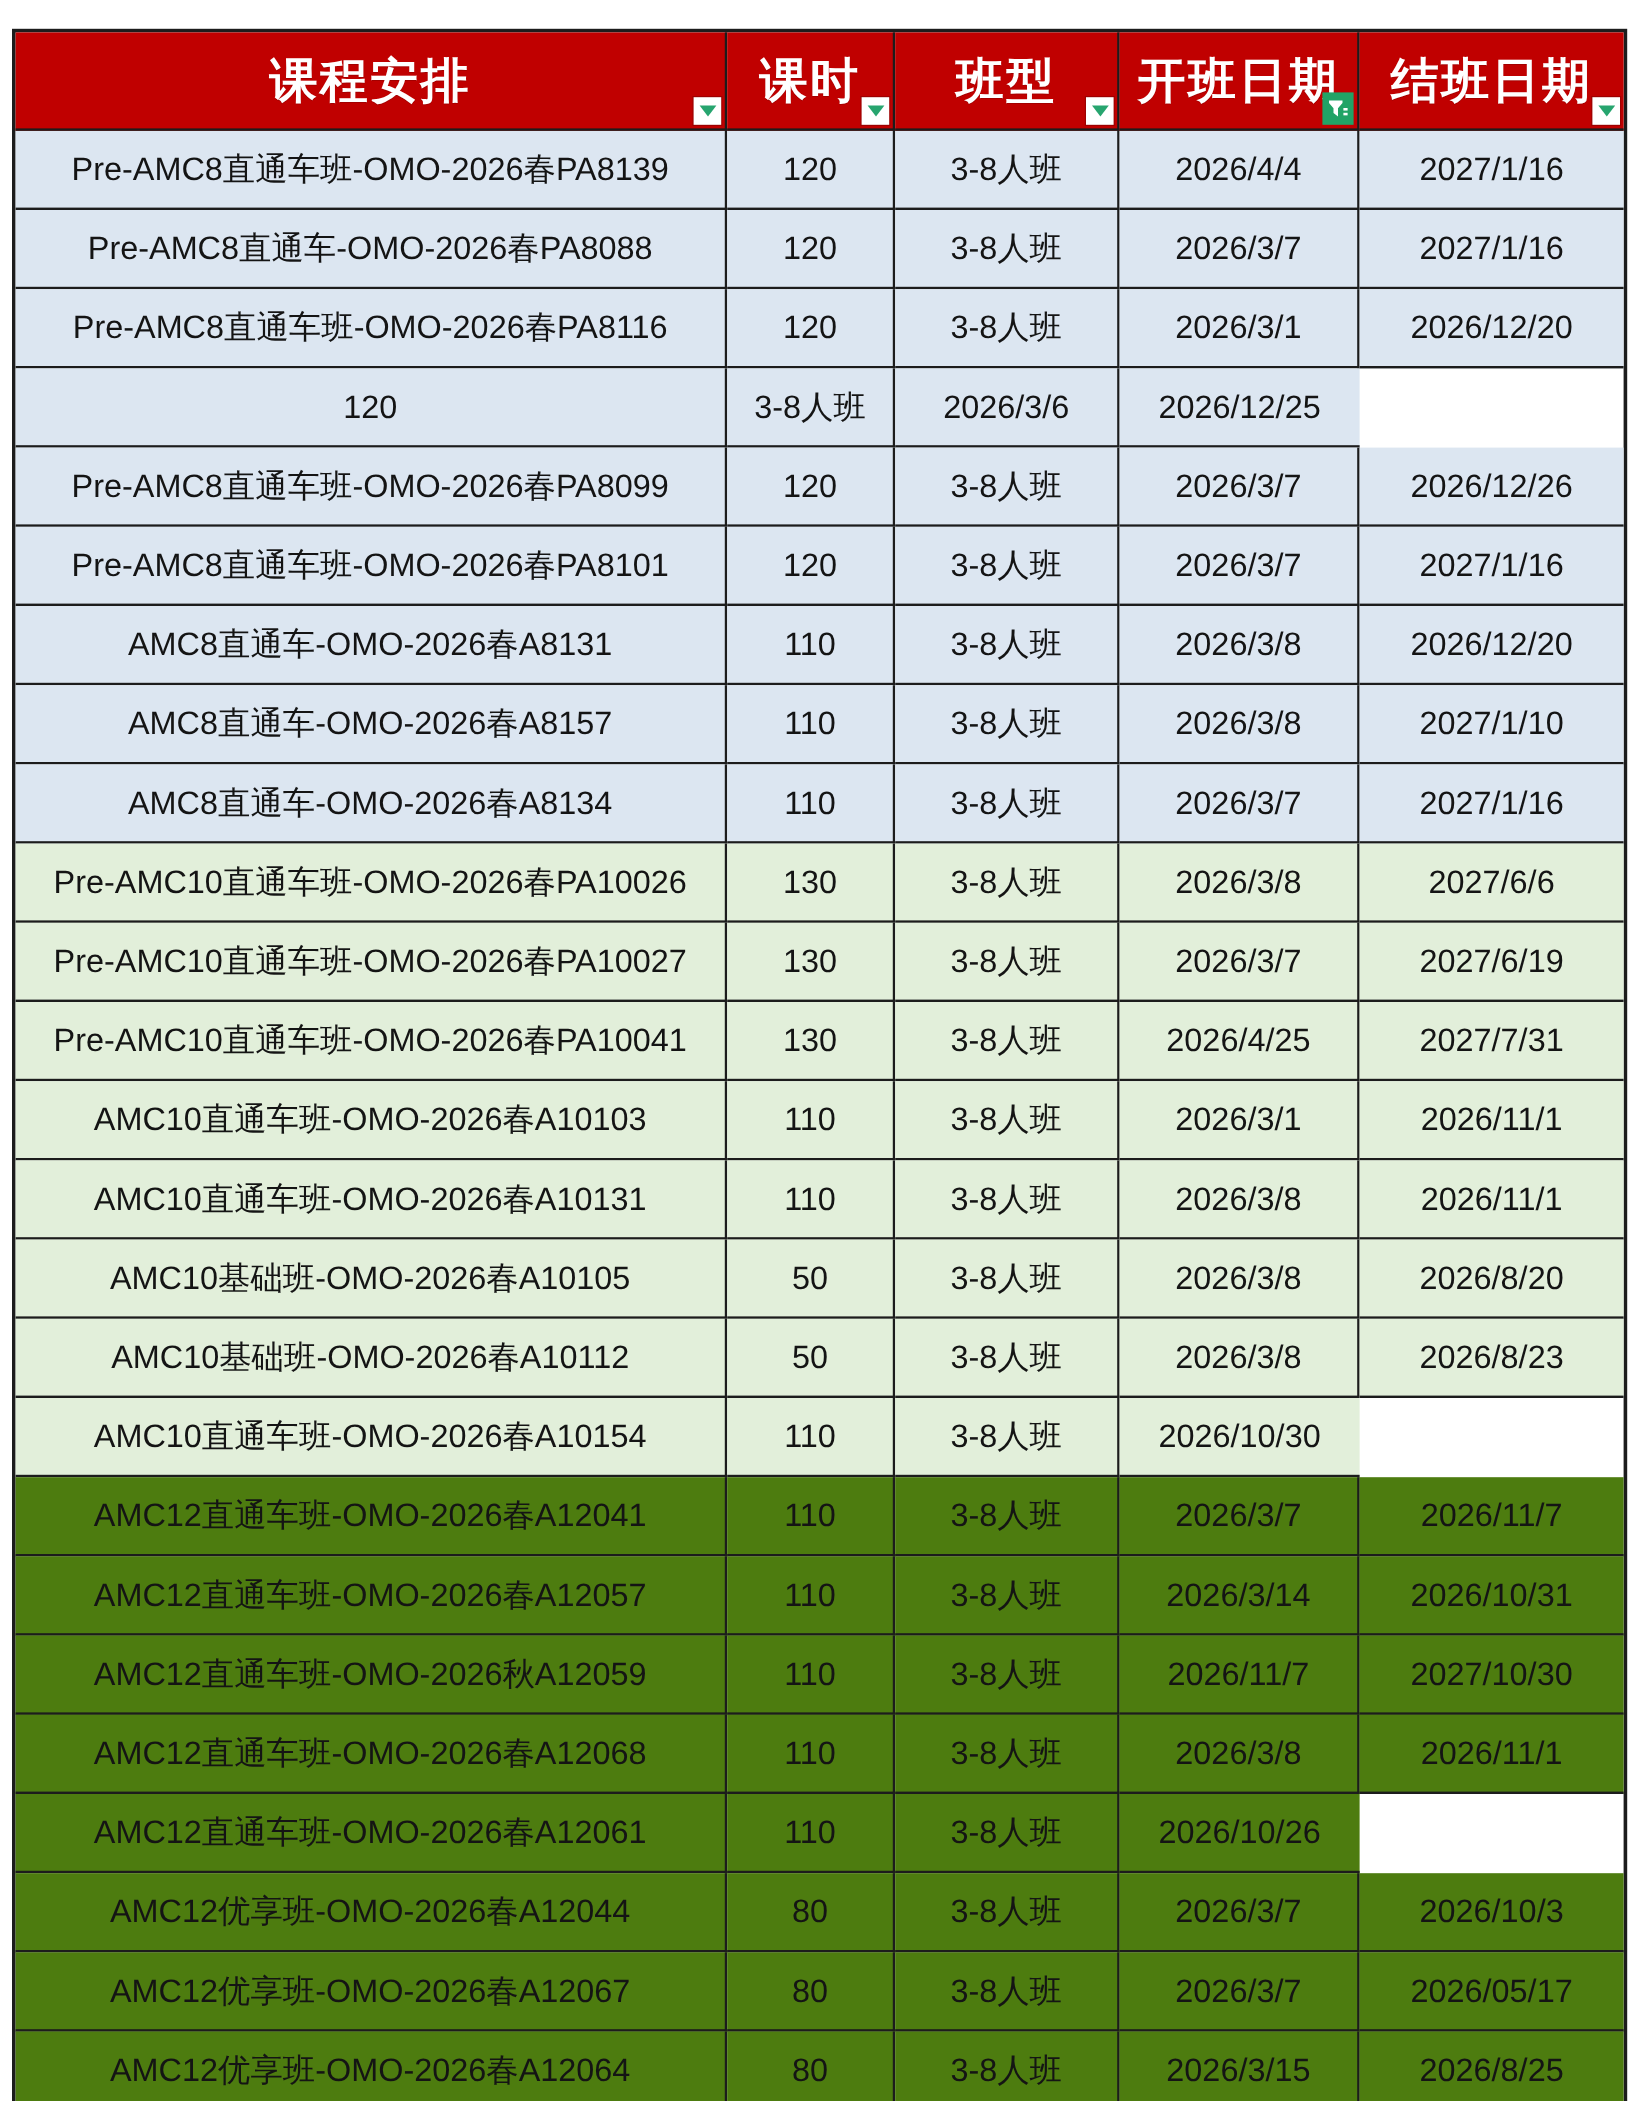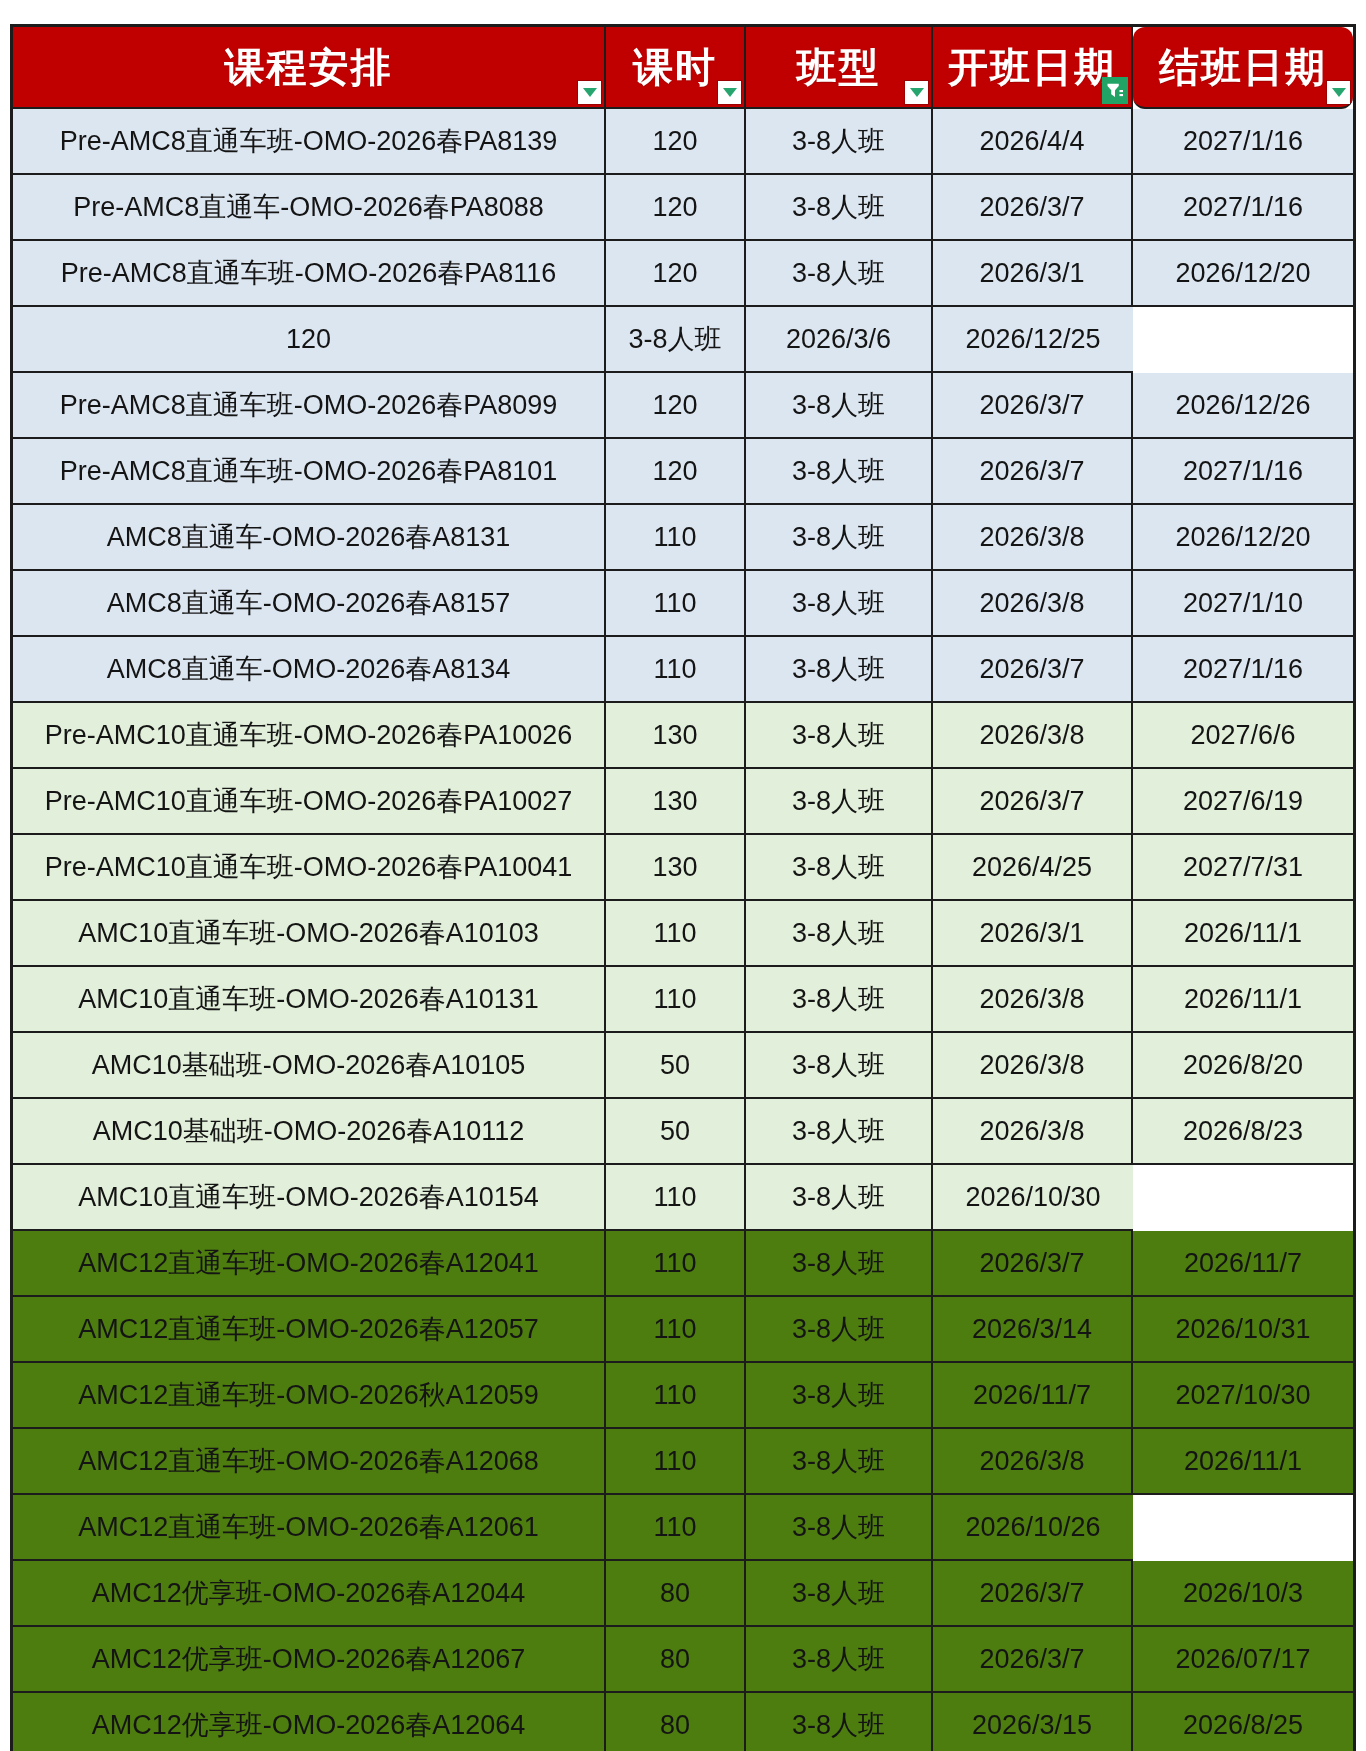--- a/index.html
+++ b/index.html
@@ -14,21 +14,21 @@
   }
   .hrow,.row{
     display:grid;
     grid-template-columns:593px 140px 187px 200px 1fr;
   }
   .hcell{
     position:relative;background:var(--header-bg,#c00000);
     height:80px;border-right:2px solid #1c1c1c;border-bottom:2px solid #1c1c1c;
     display:flex;align-items:center;justify-content:center;
   }
-  .hcell:last-child{border-right:none;border-radius:12px;}
+  .hcell:last-child{border-right:none;}
   .hlabel{
     color:#fff;font-size:40px;font-weight:bold;letter-spacing:2px;
     text-shadow:0 1px 0 rgba(0,0,0,.15);
   }
   .cell{
     height:64px;border-right:2px solid #1c1c1c;border-bottom:2px solid #1c1c1c;
     display:flex;align-items:center;justify-content:center;
     font-size:27px;color:#141414;white-space:nowrap;overflow:hidden;
   }
   .row .cell:last-child{border-right:none;}
@@ -246,21 +246,21 @@
         <div class="cell">80</div>
         <div class="cell">3-8人班</div>
         <div class="cell">2026/3/7</div>
         <div class="cell">2026/10/3</div>
       </div>
       <div class="row g-amc12">
         <div class="cell">AMC12优享班-OMO-2026春A12067</div>
         <div class="cell">80</div>
         <div class="cell">3-8人班</div>
         <div class="cell">2026/3/7</div>
-        <div class="cell">2026/07/17</div>
+        <div class="cell">2026/05/17</div>
       </div>
       <div class="row g-amc12">
         <div class="cell">AMC12优享班-OMO-2026春A12064</div>
         <div class="cell">80</div>
         <div class="cell">3-8人班</div>
         <div class="cell">2026/3/15</div>
         <div class="cell">2026/8/25</div>
       </div>
     </div>
 </div>

